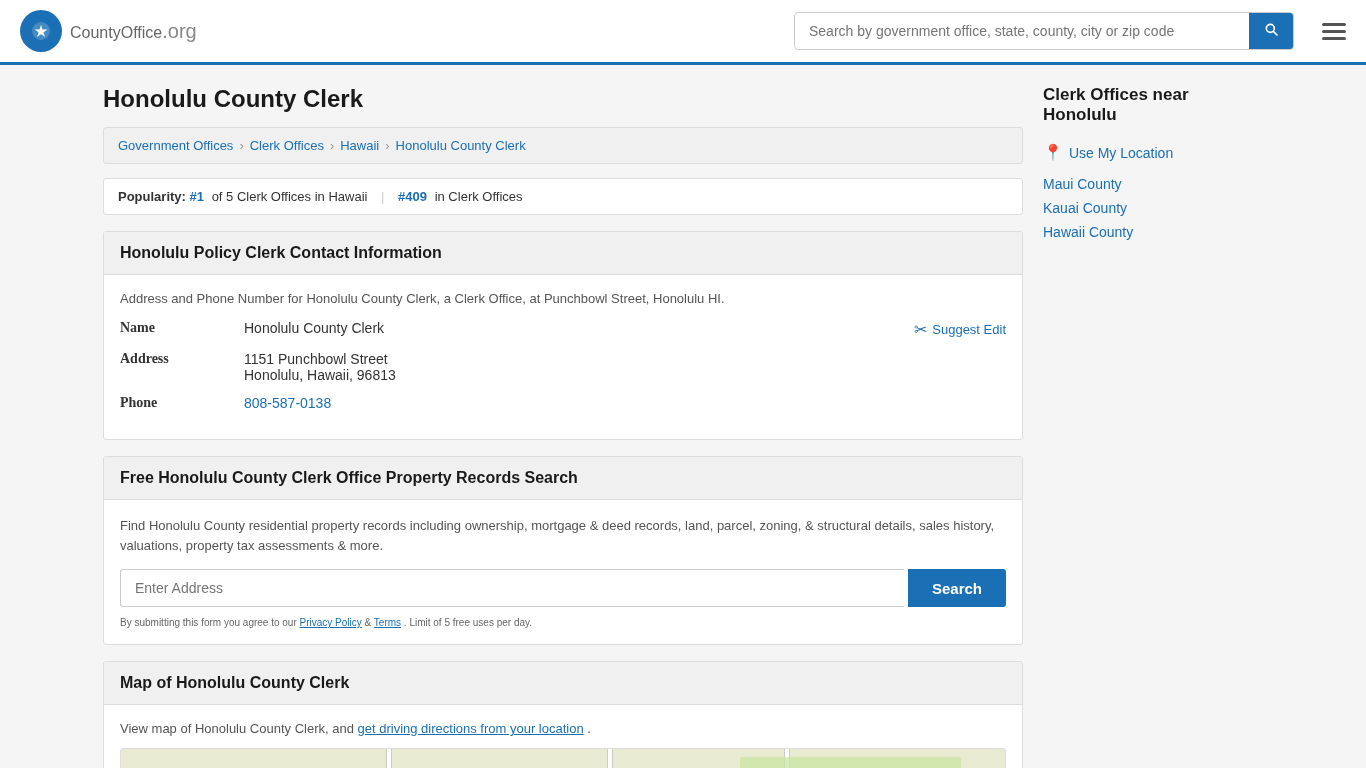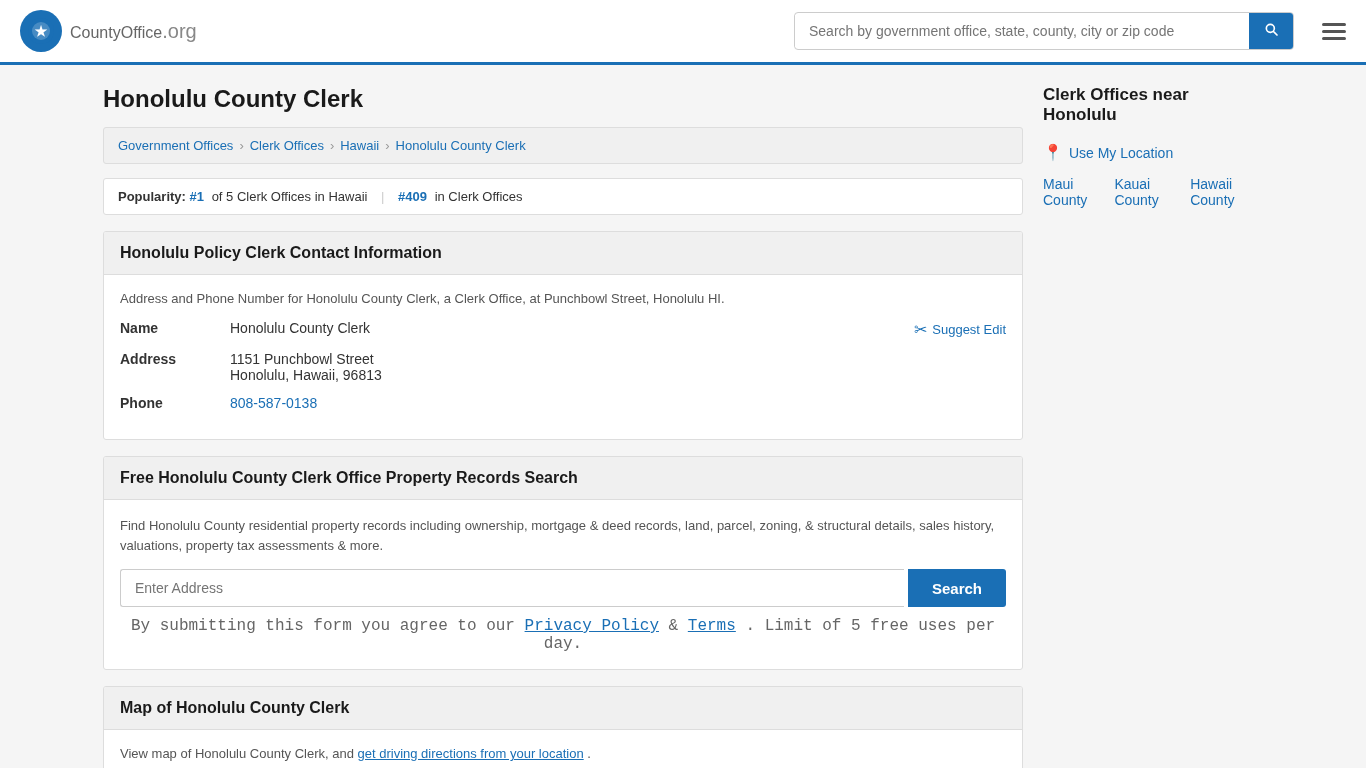--- a/index.html
+++ b/index.html
@@ -171,23 +171,24 @@
     .contact-table {
       width: 100%;
     }
     .contact-row {
       display: flex;
       align-items: flex-start;
       margin-bottom: 12px;
     }
     .contact-label {
       font-weight: bold;
-      width: 110px;
+      width: 124px;
       flex-shrink: 0;
       font-size: 14px;
+      font-family: Liberation Serif, serif;
     }
     .contact-value {
       flex: 1;
       font-size: 14px;
       color: #333;
     }
     .contact-value a {
       color: #1a6fb5;
       text-decoration: none;
     }
@@ -231,24 +232,23 @@
       background: #1a6fb5;
       color: white;
       border: none;
       padding: 10px 24px;
       font-size: 15px;
       font-weight: bold;
       border-radius: 0 3px 3px 0;
       cursor: pointer;
     }
     .form-disclaimer {
-      font-size: 16px;
+      font-size: 10px;
       color: #666;
-      text-align: center;
-      font-family: Liberation Mono, monospace;
+      text-align: left;
     }
     .form-disclaimer a {
       color: #1a6fb5;
       text-decoration: underline;
     }
 
     
     .map-desc {
       color: #555;
       font-size: 13px;
@@ -301,21 +301,21 @@
       color: #333;
       font-size: 16px;
     }
     .sidebar-location a {
       color: #1a6fb5;
       text-decoration: none;
       font-size: 14px;
     }
     .sidebar-links {
       display: flex;
-      flex-direction: row;
+      flex-direction: column;
       gap: 8px;
     }
     .sidebar-links a {
       color: #1a6fb5;
       text-decoration: none;
       font-size: 14px;
     }
   </style>
 </head>
 <body>

